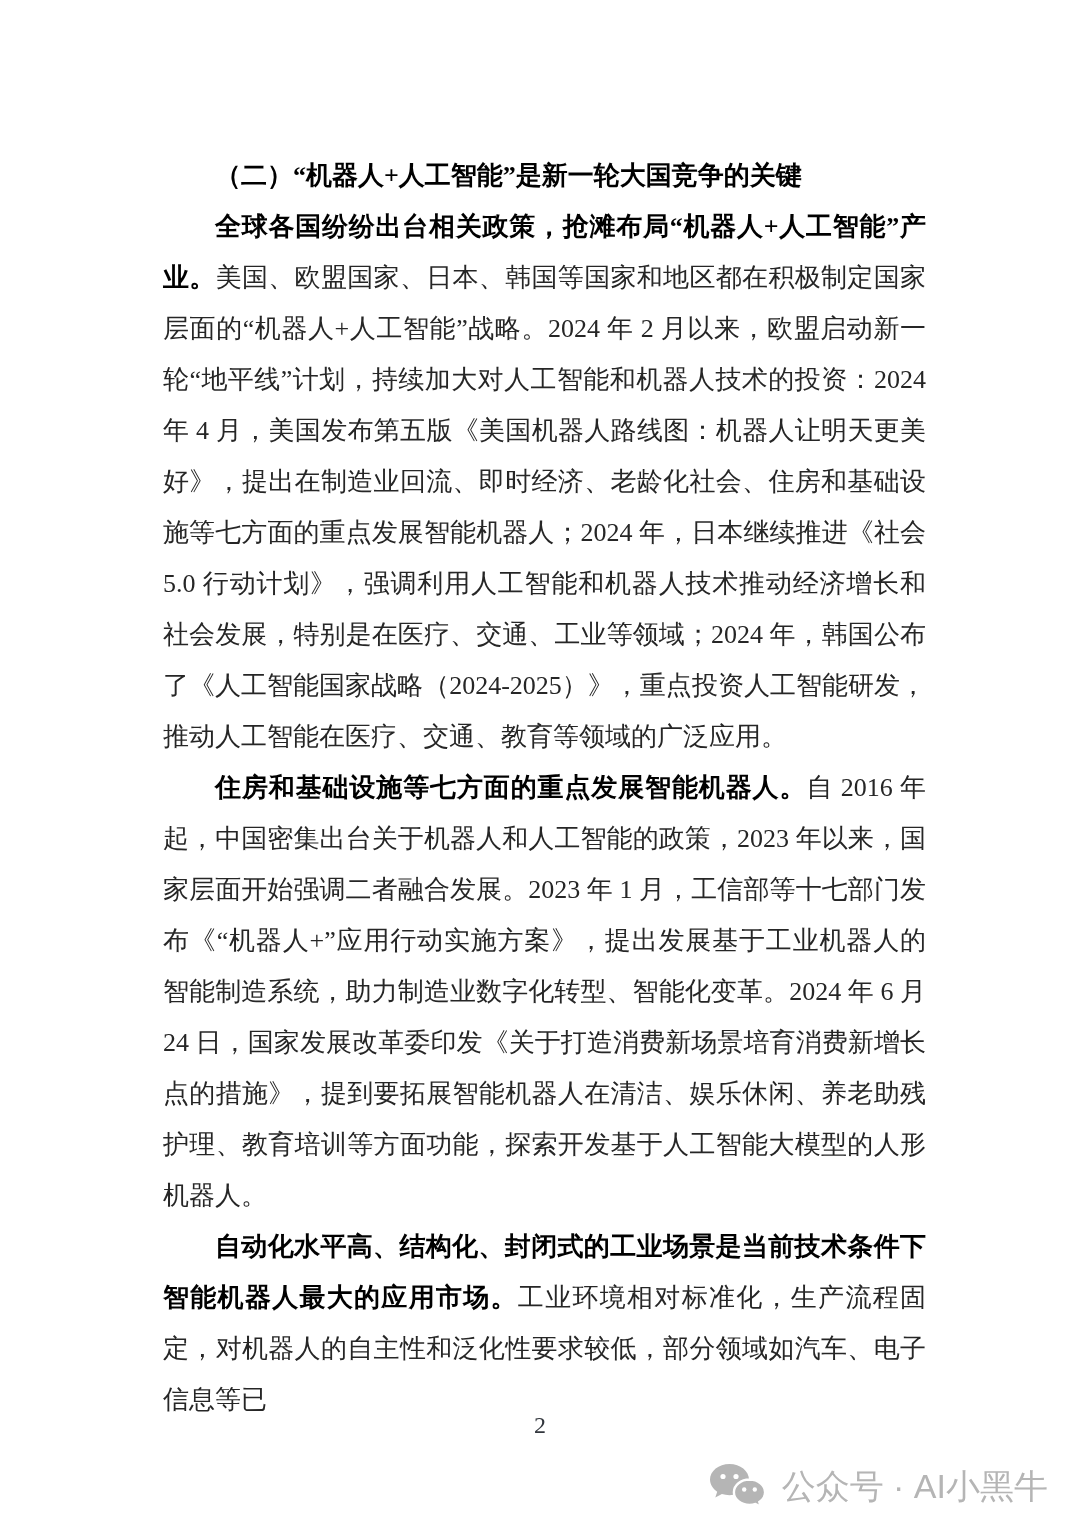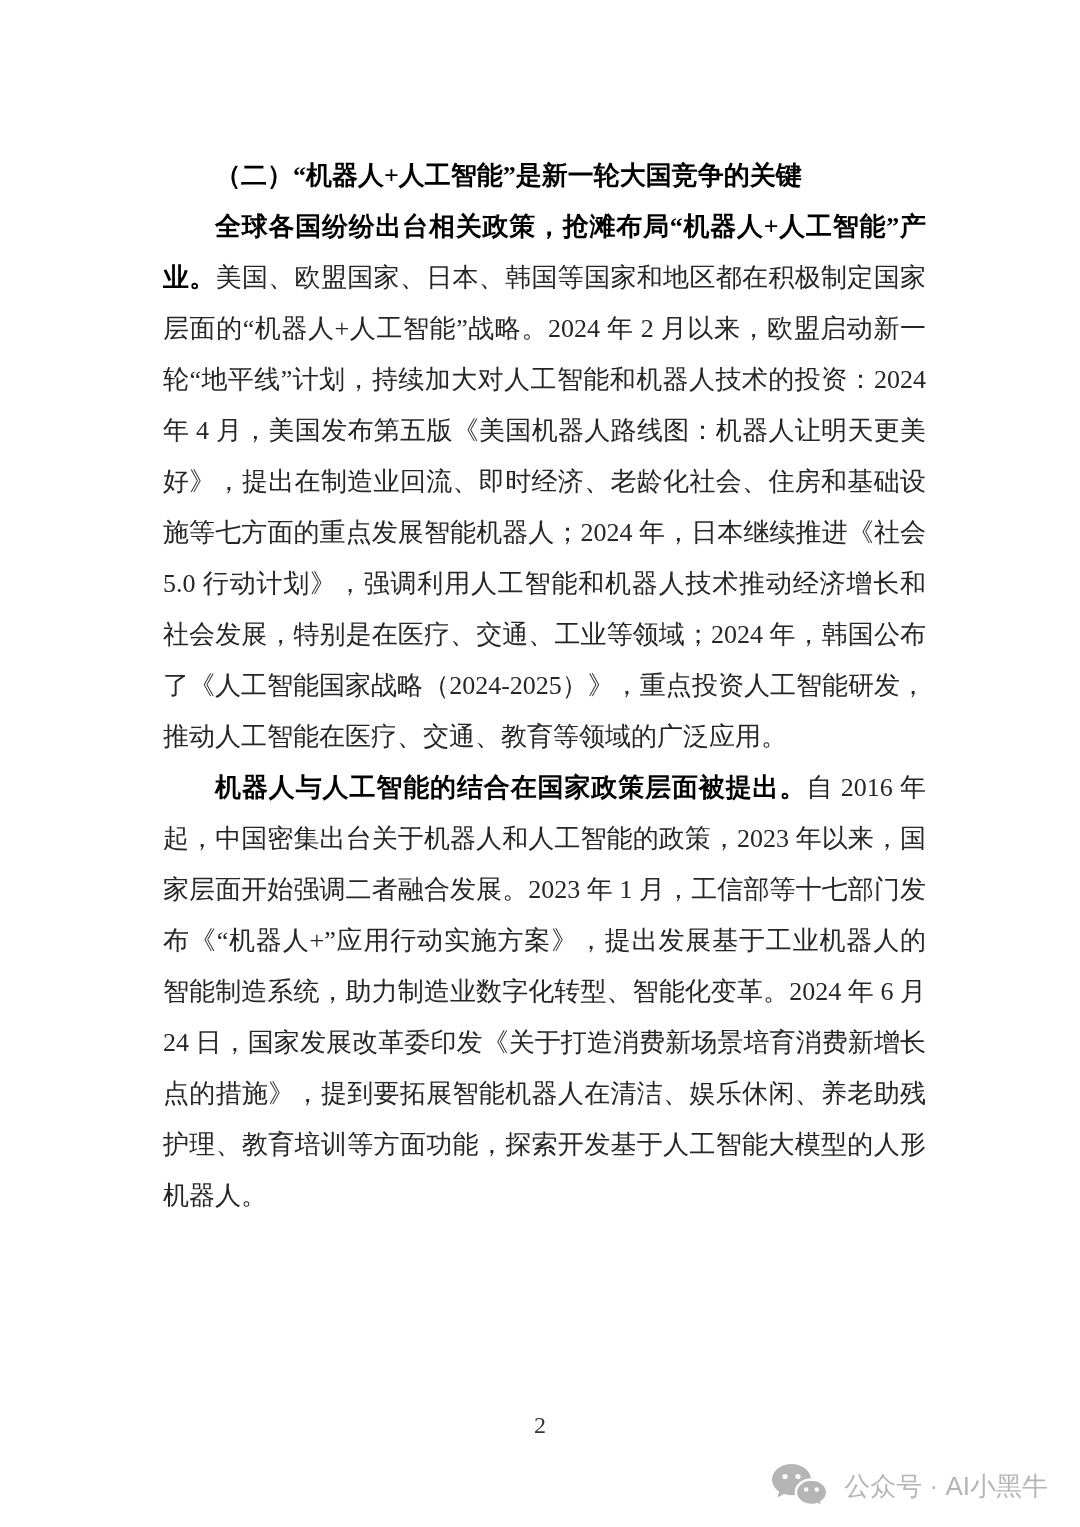--- a/index.html
+++ b/index.html
@@ -51,44 +51,45 @@
   }
   .watermark {
     position: absolute;
     top: 1462px;
     right: 32px;
     display: flex;
     align-items: center;
     gap: 16px;
     color: #b5b5b5;
     font-family: "Liberation Sans", "DejaVu Sans", sans-serif;
-    font-size: 26px;
+    font-size: 34px;
     line-height: 48px;
     white-space: nowrap;
   }
   .wm-icon {
     display: inline-flex;
     width: 58px;
     height: 48px;
   }
 </style>
 </head>
 <body>
 
 <div class="page">
 
   <main class="doc-body">
 
     <p class="heading">（二）“机器人+人工智能”是新一轮大国竞争的关键</p>
 
     <p><span class="lead">全球各国纷纷出台相关政策，抢滩布局“机器人+人工智能”产业。</span><span>美国、欧盟国家、日本、韩国等国家和地区都在积极制定国家层面的“机器人+人工智能”战略。2024 年 2 月以来，欧盟启动新一轮“地平线”计划，持续加大对人工智能和机器人技术的投资：2024 年 4 月，美国发布第五版《美国机器人路线图：机器人让明天更美好》，提出在制造业回流、即时经济、老龄化社会、住房和基础设施等七方面的重点发展智能机器人；2024 年，日本继续推进《社会 5.0 行动计划》，强调利用人工智能和机器人技术推动经济增长和社会发展，特别是在医疗、交通、工业等领域；2024 年，韩国公布了《人工智能国家战略（2024-2025）》，重点投资人工智能研发，推动人工智能在医疗、交通、教育等领域的广泛应用。</span></p>
 
-    <p><span class="lead">机器人与人工智能的结合在国家政策层面被提出。</span><span>自 2016 年起，中国密集出台关于机器人和人工智能的政策，2023 年以来，国家层面开始强调二者融合发展。2023 年 1 月，工信部等十七部门发布《“机器人+”应用行动实施方案》，提出发展基于工业机器人的智能制造系统，助力制造业数字化转型、智能化变革。2024 年 6 月 24 日，国家发展改革委印发《关于打造消费新场景培育消费新增长点的措施》，提到要拓展智能机器人在清洁、娱乐休闲、养老助残护理、教育培训等方面功能，探索开发基于人工智能大模型的人形机器人。</span></p>
+    <p><span class="lead">住房和基础设施等七方面的重点发展智能机器人。</span><span>自 2016 年起，中国密集出台关于机器人和人工智能的政策，2023 年以来，国家层面开始强调二者融合发展。2023 年 1 月，工信部等十七部门发布《“机器人+”应用行动实施方案》，提出发展基于工业机器人的智能制造系统，助力制造业数字化转型、智能化变革。2024 年 6 月 24 日，国家发展改革委印发《关于打造消费新场景培育消费新增长点的措施》，提到要拓展智能机器人在清洁、娱乐休闲、养老助残护理、教育培训等方面功能，探索开发基于人工智能大模型的人形机器人。</span></p>
 
 
+    <p><span class="lead">自动化水平高、结构化、封闭式的工业场景是当前技术条件下智能机器人最大的应用市场。</span><span>工业环境相对标准化，生产流程固定，对机器人的自主性和泛化性要求较低，部分领域如汽车、电子信息等已</span></p>
 
   </main>
 
   <div class="page-number">2</div>
 
   <div class="watermark">
     <span class="wm-icon">
       <svg viewBox="0 0 58 48" width="58" height="48" xmlns="http://www.w3.org/2000/svg">
         <g fill="#b5b5b5">
           <path d="M21.5 2C10.7 2 2 9 2 17.6c0 4.9 2.8 9.2 7.2 12.1l-1.9 5.9 6.6-3.5c2.3.7 4.9 1.1 7.6 1.1 10.8 0 19.5-7 19.5-15.6S32.3 2 21.5 2z"></path>

